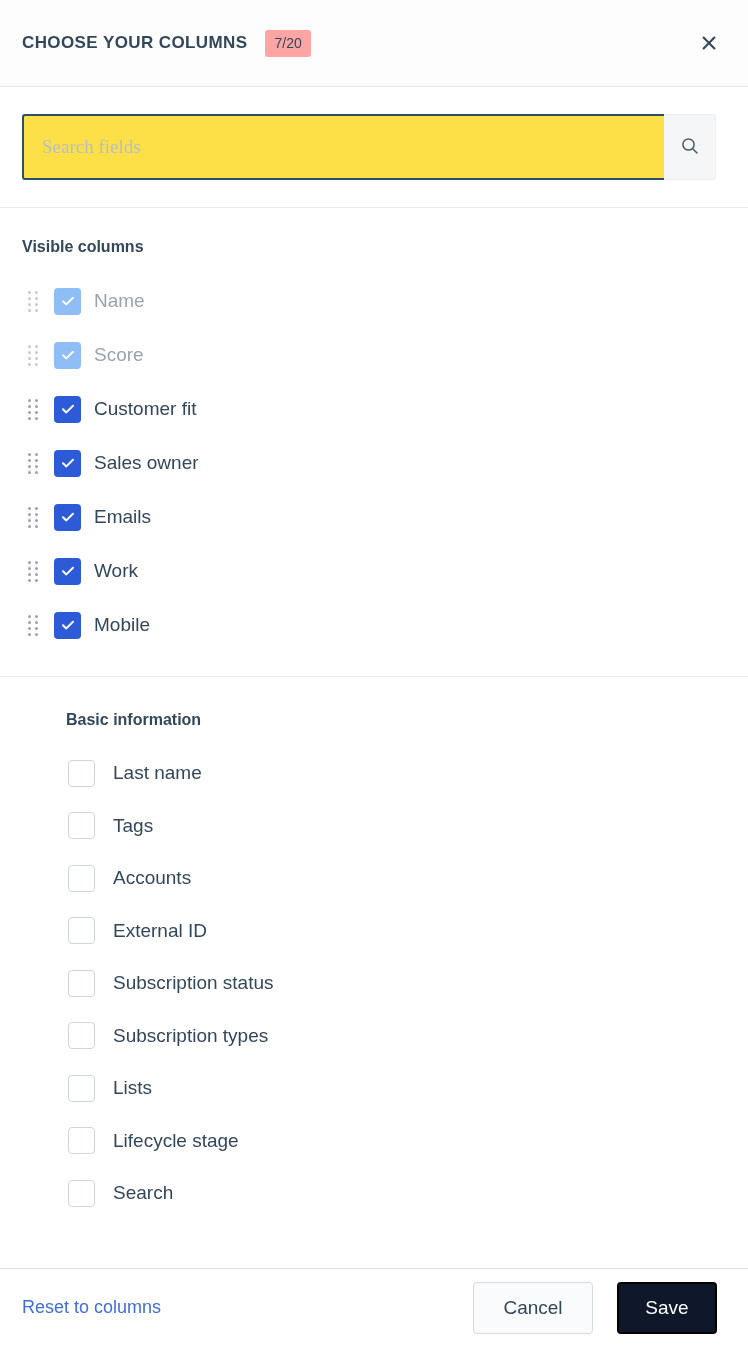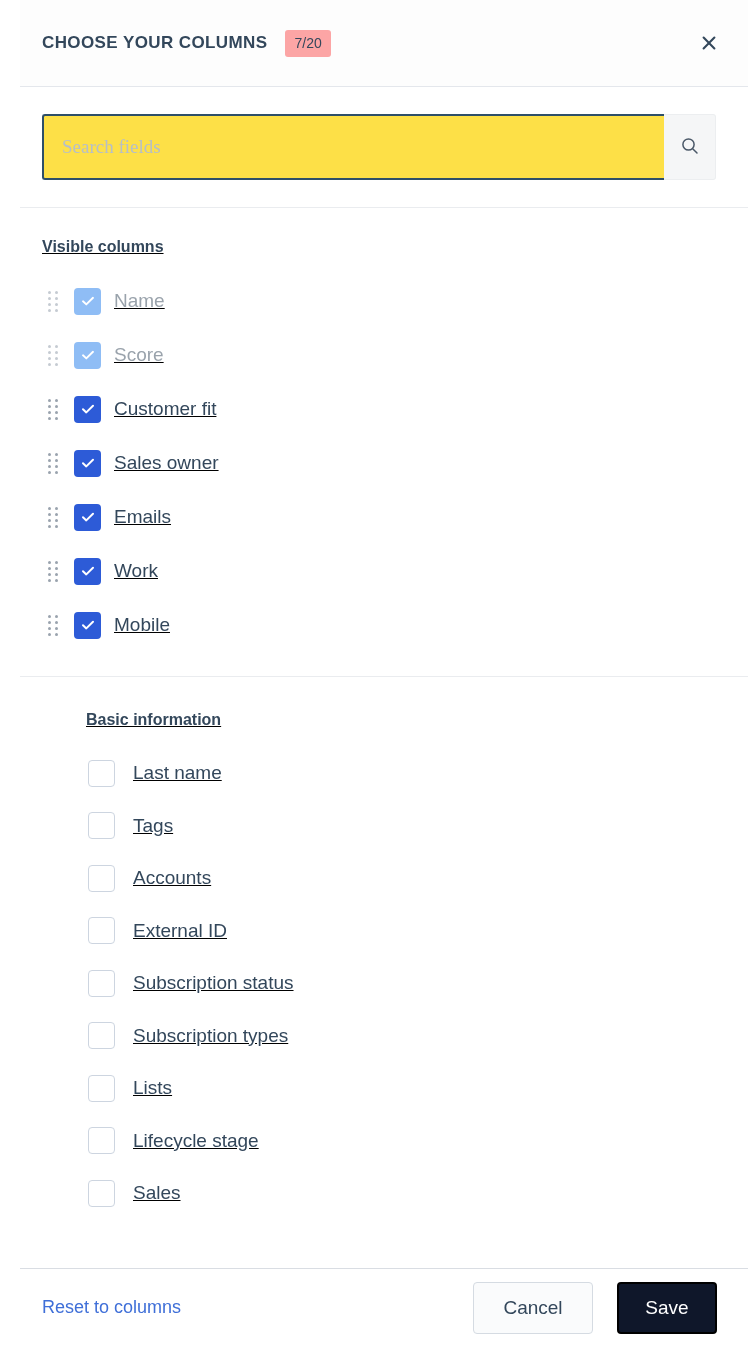--- a/index.html
+++ b/index.html
@@ -11,21 +11,20 @@
     -webkit-font-smoothing: antialiased;
   }
   .dialog {
     position: relative;
     width: 748px;
     height: 1346px;
     background: #ffffff;
     display: flex;
     flex-direction: column;
     overflow: hidden;
-    padding-left: 20px;
   }
 
   
   .dialog-header {
     height: 87px;
     flex: 0 0 87px;
     display: flex;
     align-items: center;
     padding: 0 22px 0 22px;
     border-bottom: 1px solid #e4e7ec;
@@ -99,21 +98,21 @@
     cursor: pointer;
     color: #4a5868;
   }
 
   
   .dialog-body {
     flex: 1 1 auto;
     overflow: hidden;
     position: relative;
   }
-  .group { padding: 0 22px; text-decoration: underline; }
+  .group { padding: 0 22px; }
   .group-visible { padding-top: 30px; padding-bottom: 24px; border-bottom: 1px solid #eaecef; }
   .group-basic { padding-top: 34px; margin-left: 44px; }
   .group-title {
     font-size: 16px;
     font-weight: 700;
     color: #33475b;
     margin-bottom: 18px;
   }
   .rows { display: block; }
 
@@ -414,21 +413,21 @@
         <div class="row basic-row">
           <span class="cb cb-off"></span>
           <span class="row-label">Lists</span>
         </div>
         <div class="row basic-row">
           <span class="cb cb-off"></span>
           <span class="row-label">Lifecycle stage</span>
         </div>
         <div class="row basic-row">
           <span class="cb cb-off"></span>
-          <span class="row-label">Sales</span>
+          <span class="row-label">Search</span>
         </div>
 
       </div>
     </div>
 
   </div>
 
   <div class="dialog-footer">
     <a class="reset-link">Reset to columns</a>
     <span class="footer-spacer"></span>

